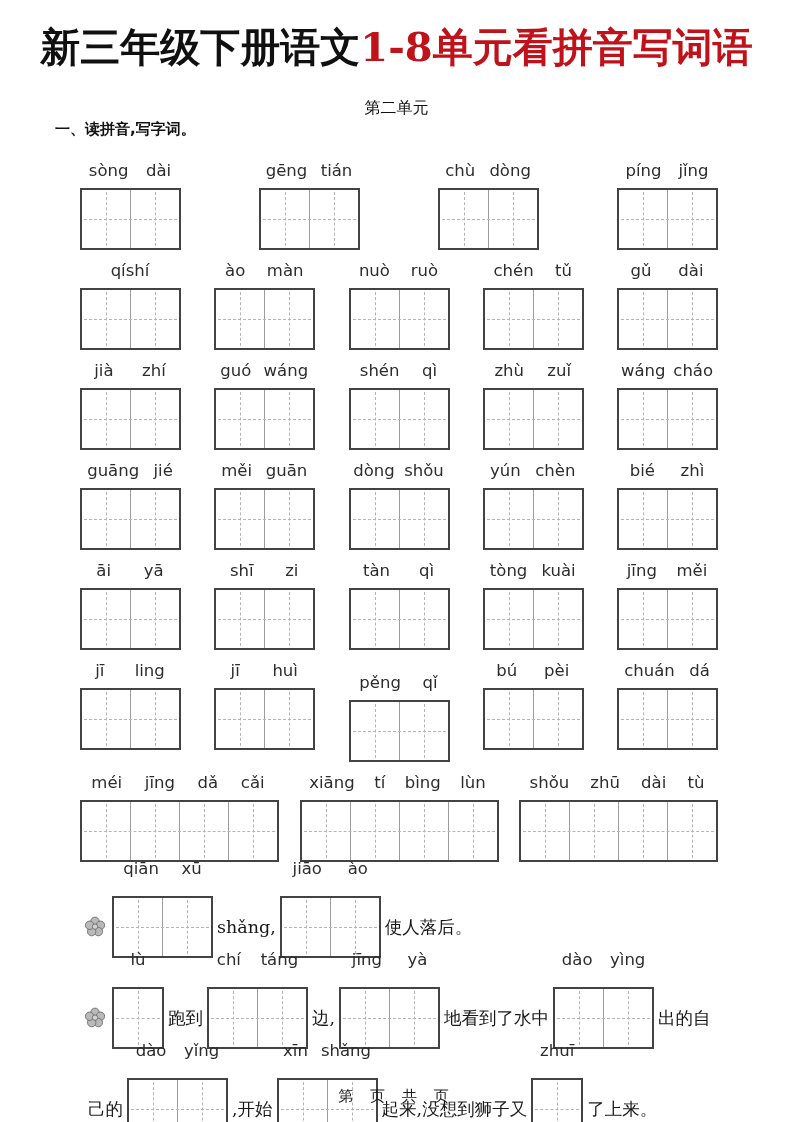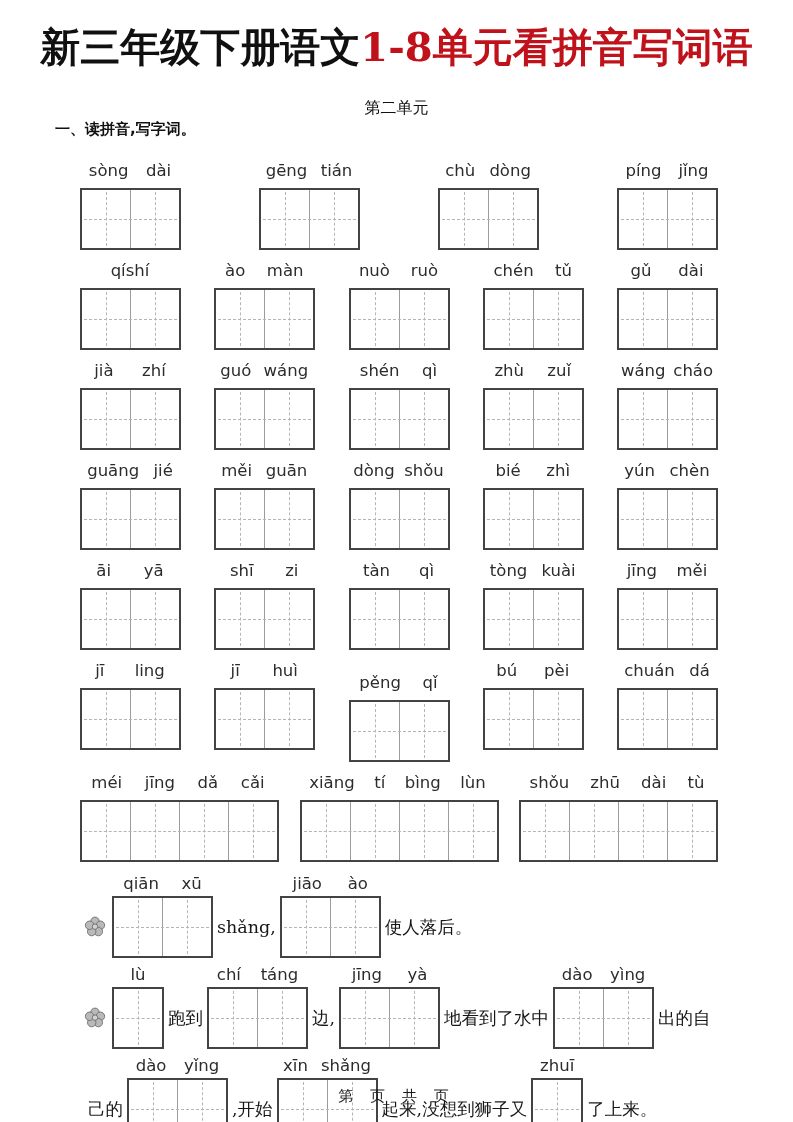--- a/index.html
+++ b/index.html
@@ -84,21 +84,21 @@
     display: flex;
     align-items: center;
     padding-top: 26px;
     margin-bottom: 3px;
   }
   .sentence .pword { position: relative; flex-direction: row; }
   .sentence .pinyin {
     position: absolute;
     bottom: 100%; left: 0; right: 0;
     height: 24px;
-    padding-bottom: 3px;
+    padding-bottom: 18px;
   }
   .stext {
     font-family: "DejaVu Serif", serif;
     font-size: 17.5px;
     color: #161616;
     margin: 0 4px;
     white-space: nowrap;
   }
   .flower { margin-right: 6px; display: inline-flex; }
   
@@ -299,32 +299,32 @@
             <span class="syll">dòng</span>
             <span class="syll">shǒu</span>
           </div>
           <div class="gridbox">
             <div class="cell"></div>
             <div class="cell"></div>
           </div>
         </div>
         <div class="pword">
           <div class="pinyin" style="width: 100px;">
+            <span class="syll">yún</span>
+            <span class="syll">chèn</span>
+          </div>
+          <div class="gridbox">
+            <div class="cell"></div>
+            <div class="cell"></div>
+          </div>
+        </div>
+        <div class="pword">
+          <div class="pinyin" style="width: 100px;">
             <span class="syll">bié</span>
             <span class="syll">zhì</span>
-          </div>
-          <div class="gridbox">
-            <div class="cell"></div>
-            <div class="cell"></div>
-          </div>
-        </div>
-        <div class="pword">
-          <div class="pinyin" style="width: 100px;">
-            <span class="syll">yún</span>
-            <span class="syll">chèn</span>
           </div>
           <div class="gridbox">
             <div class="cell"></div>
             <div class="cell"></div>
           </div>
         </div>
       </div>
       <div class="word-row">
         <div class="pword">
           <div class="pinyin" style="width: 100px;">

